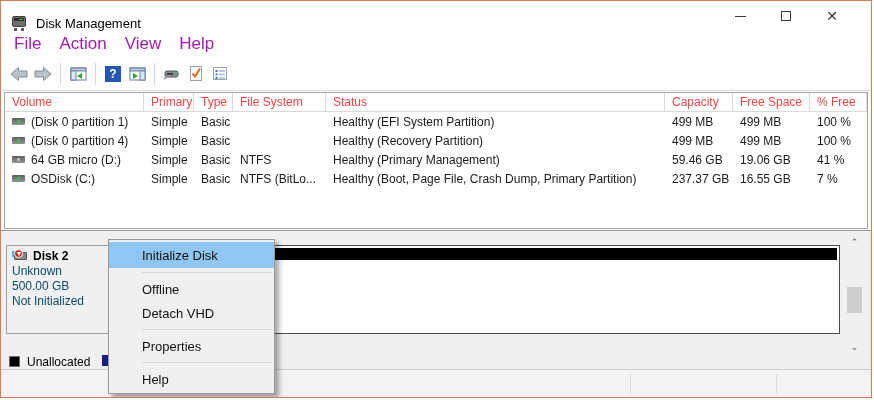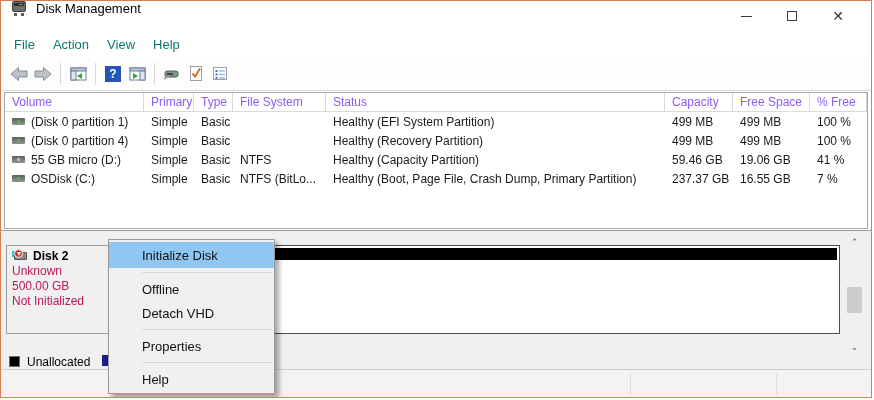--- a/index.html
+++ b/index.html
@@ -6,54 +6,54 @@
   html,body { width:874px; height:400px; }
   body { font-family: "Liberation Sans", sans-serif; background:#fff; }
 
   .window{
     position:relative; width:872px; height:398px; margin:0;
     border:1px solid #d87c52; background:#fff; overflow:hidden;
     font-size:12px; color:#1a1a1a;
   }
 
   
-  .titlebar{ position:absolute; top:0; left:0; right:10px; height:30px; background:#fff;
-    display:flex; align-items:flex-start; padding-left:10px; }
+  .titlebar{ position:absolute; top:0; left:0; right:16px; height:30px; background:#fff;
+    display:flex; align-items:flex-end; padding-left:10px; }
   .app-icon{ position:relative; width:16px; height:15px; flex:0 0 auto; }
   .app-icon .body{ position:absolute; top:0; left:1px; width:14px; height:11px;
     background:#6f6f6f; border:1px solid #3f3f3f; border-radius:2px; }
   .app-icon .band{ position:absolute; top:2px; left:3px; width:10px; height:3px; background:#2e2e2e; }
   .app-icon .led{ position:absolute; top:3px; left:8px; width:4px; height:1px; background:#39c24a; }
   .app-icon .foot{ position:absolute; bottom:0; width:3px; height:3px; background:#5a5a5a; }
   .app-icon .foot.l{ left:3px; } .app-icon .foot.r{ right:3px; }
   .title-text{ margin-left:9px; font-size:13px; color:#000; }
   .win-controls{ position:absolute; right:0; top:0; height:30px; display:flex; }
   .win-btn{ width:46px; height:30px; display:flex; align-items:center; justify-content:center; }
   .glyph-min{ width:11px; height:1px; background:#3a3a3a; display:block; }
   .glyph-max{ width:10px; height:10px; border:1px solid #3a3a3a; display:block; }
   .glyph-close{ font-size:14px; color:#333; line-height:1; }
 
   
   .menubar{ position:absolute; top:30px; left:0; right:0; height:26px; background:#fff;
     display:flex; align-items:center; padding-left:4px; }
-  .menu-item{ padding:4px 9px; font-size:13px; color:#0f766e; }
+  .menu-item{ padding:4px 9px; font-size:17px; color:#a21caf; }
 
   
   .toolbar{ position:absolute; top:56px; left:0; right:0; height:34px; background:#fdfdfd;
     border-bottom:1px solid #d9d9d9; display:flex; align-items:center; padding-left:6px; }
   .tbtn{ width:22px; height:24px; display:flex; align-items:center; justify-content:center; margin:0 1px; }
   .tsep{ width:1px; height:22px; background:#d8d8d8; margin:0 5px; }
 
   
   .list-panel{ position:absolute; top:91px; left:3px; right:3px; height:137px;
     background:#fff; border:1px solid #a3a7ad; overflow:hidden; }
   .grid-row{ display:grid; grid-template-columns:139px 50px 39px 93px 339px 68px 77px 1fr; }
   .lheader{ height:19px; border-bottom:1px solid #d9d9d9; }
   .lheader .hcell{ display:flex; align-items:center; padding-left:7px;
-    border-right:1px solid #d9d9d9; font-size:12px; color:#8b5cf6; overflow:hidden; white-space:nowrap; }
+    border-right:1px solid #d9d9d9; font-size:12px; color:#ef4444; overflow:hidden; white-space:nowrap; }
   .vrow{ height:19px; }
   .vrow .cell{ display:flex; align-items:center; padding-left:7px; font-size:12px;
     overflow:hidden; white-space:nowrap; }
   .vol-icon{ position:relative; width:13px; height:7px; margin-right:6px; flex:0 0 auto;
     background:linear-gradient(#5e5e5e,#949494); border-radius:1px; }
   .vol-icon .dot{ position:absolute; top:2px; left:5px; width:3px; height:3px; background:#3fbf4a; }
   .vol-icon.gray .dot{ background:#b9b9b9; }
 
   
   .bottom-pane{ position:absolute; top:229px; left:0; right:0; height:140px;
@@ -63,21 +63,21 @@
   .disk-title{ display:flex; margin-bottom:1px; }
   .disk2-icon{ position:relative; width:17px; height:13px; margin-right:4px; flex:0 0 auto; }
   .disk2-icon .chip{ position:absolute; left:0; top:2px; width:8px; height:6px; background:#35c3df; }
   .disk2-icon .drv{ position:absolute; left:2px; top:3px; width:13px; height:8px;
     background:#8a8a8a; border:1px solid #555; border-radius:1px; }
   .disk2-icon .badge{ position:absolute; left:2px; top:0; width:9px; height:9px; border-radius:50%;
     background:#d42b1e; border:1px solid #fff; }
   .disk2-icon .arr{ position:absolute; left:4.5px; top:3px; width:0; height:0;
     border-left:2.5px solid transparent; border-right:2.5px solid transparent; border-top:4px solid #fff; }
   .disk-name{ font-weight:bold; font-size:12px; color:#000; }
-  .disk-line{ font-size:12px; line-height:15px; color:#be185d; }
+  .disk-line{ font-size:12px; line-height:15px; color:#0c4a6e; }
 
   .disk-region{ position:absolute; left:108px; top:14px; width:731px; height:89px;
     background:#fff; border:1px solid #4c4c4c; }
   .unalloc-band{ position:absolute; left:2px; right:2px; top:2px; height:12px; background:#000; }
 
   
   .vscroll{ position:absolute; left:845px; top:3px; width:17px; height:121px; background:#f0f0f0; }
   .vs-btn{ position:absolute; left:0; width:17px; height:16px; display:flex; align-items:center;
     justify-content:center; color:#505050; font-size:9px; background:#f0f0f0; }
   .vs-up{ top:0; } .vs-down{ bottom:0; }
@@ -242,26 +242,26 @@
       <div class="cell">499 MB</div>
       <div class="cell">499 MB</div>
       <div class="cell">100 %</div>
     </div>
 
     <div class="grid-row vrow">
       <div class="cell">
           <span class="vol-icon gray">
             <span class="dot"></span>
           </span>
-          <span>55 GB micro (D:)</span>
+          <span>64 GB micro (D:)</span>
         </div>
       <div class="cell">Simple</div>
       <div class="cell">Basic</div>
       <div class="cell">NTFS</div>
-      <div class="cell">Healthy (Capacity Partition)</div>
+      <div class="cell">Healthy (Primary Management)</div>
       <div class="cell">59.46 GB</div>
       <div class="cell">19.06 GB</div>
       <div class="cell">41 %</div>
     </div>
 
     <div class="grid-row vrow">
       <div class="cell">
           <span class="vol-icon">
             <span class="dot"></span>
           </span>

